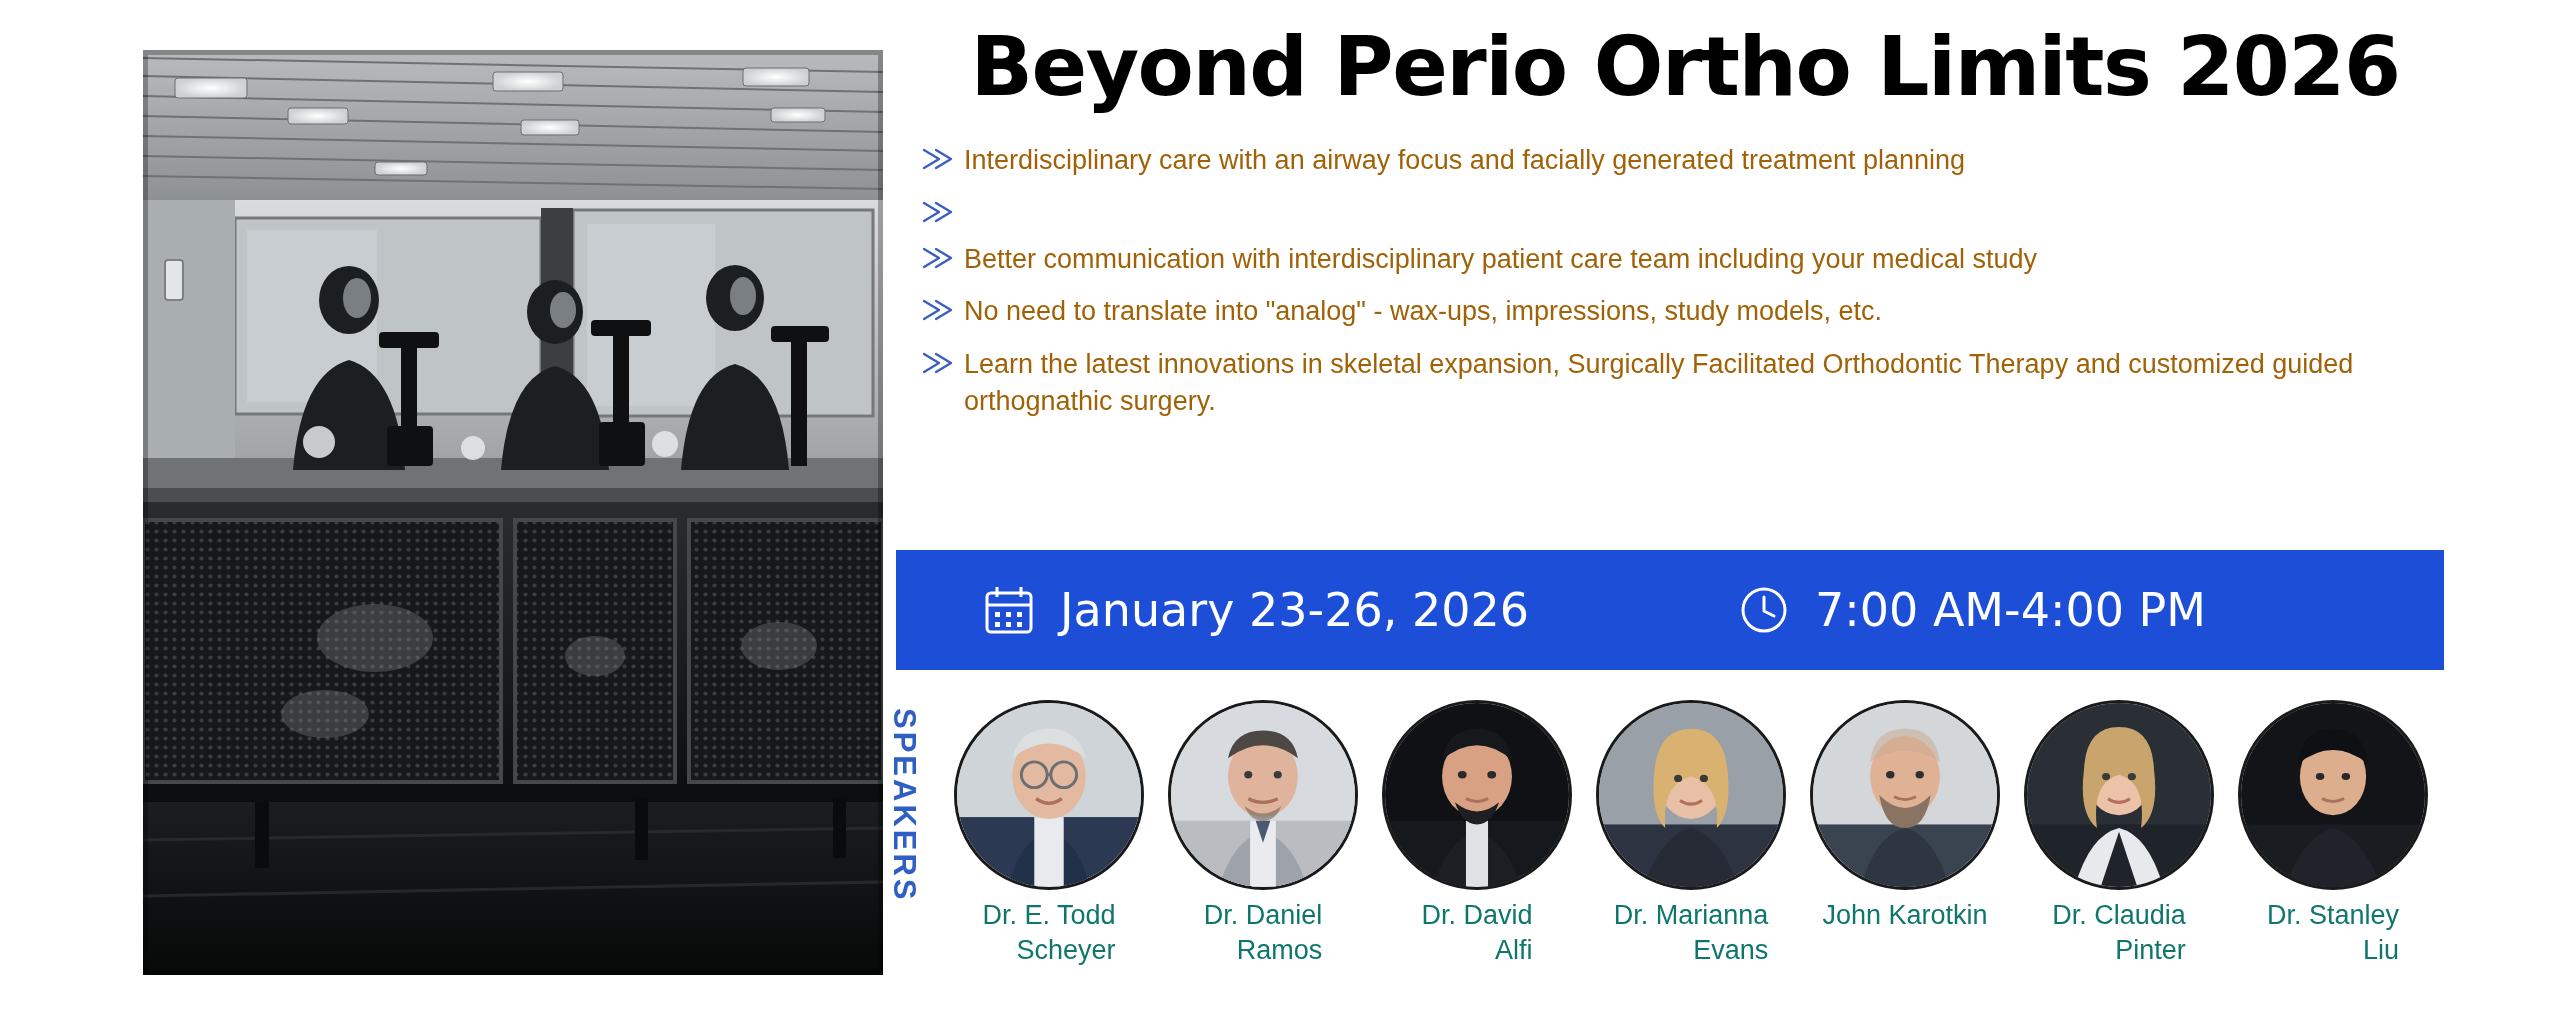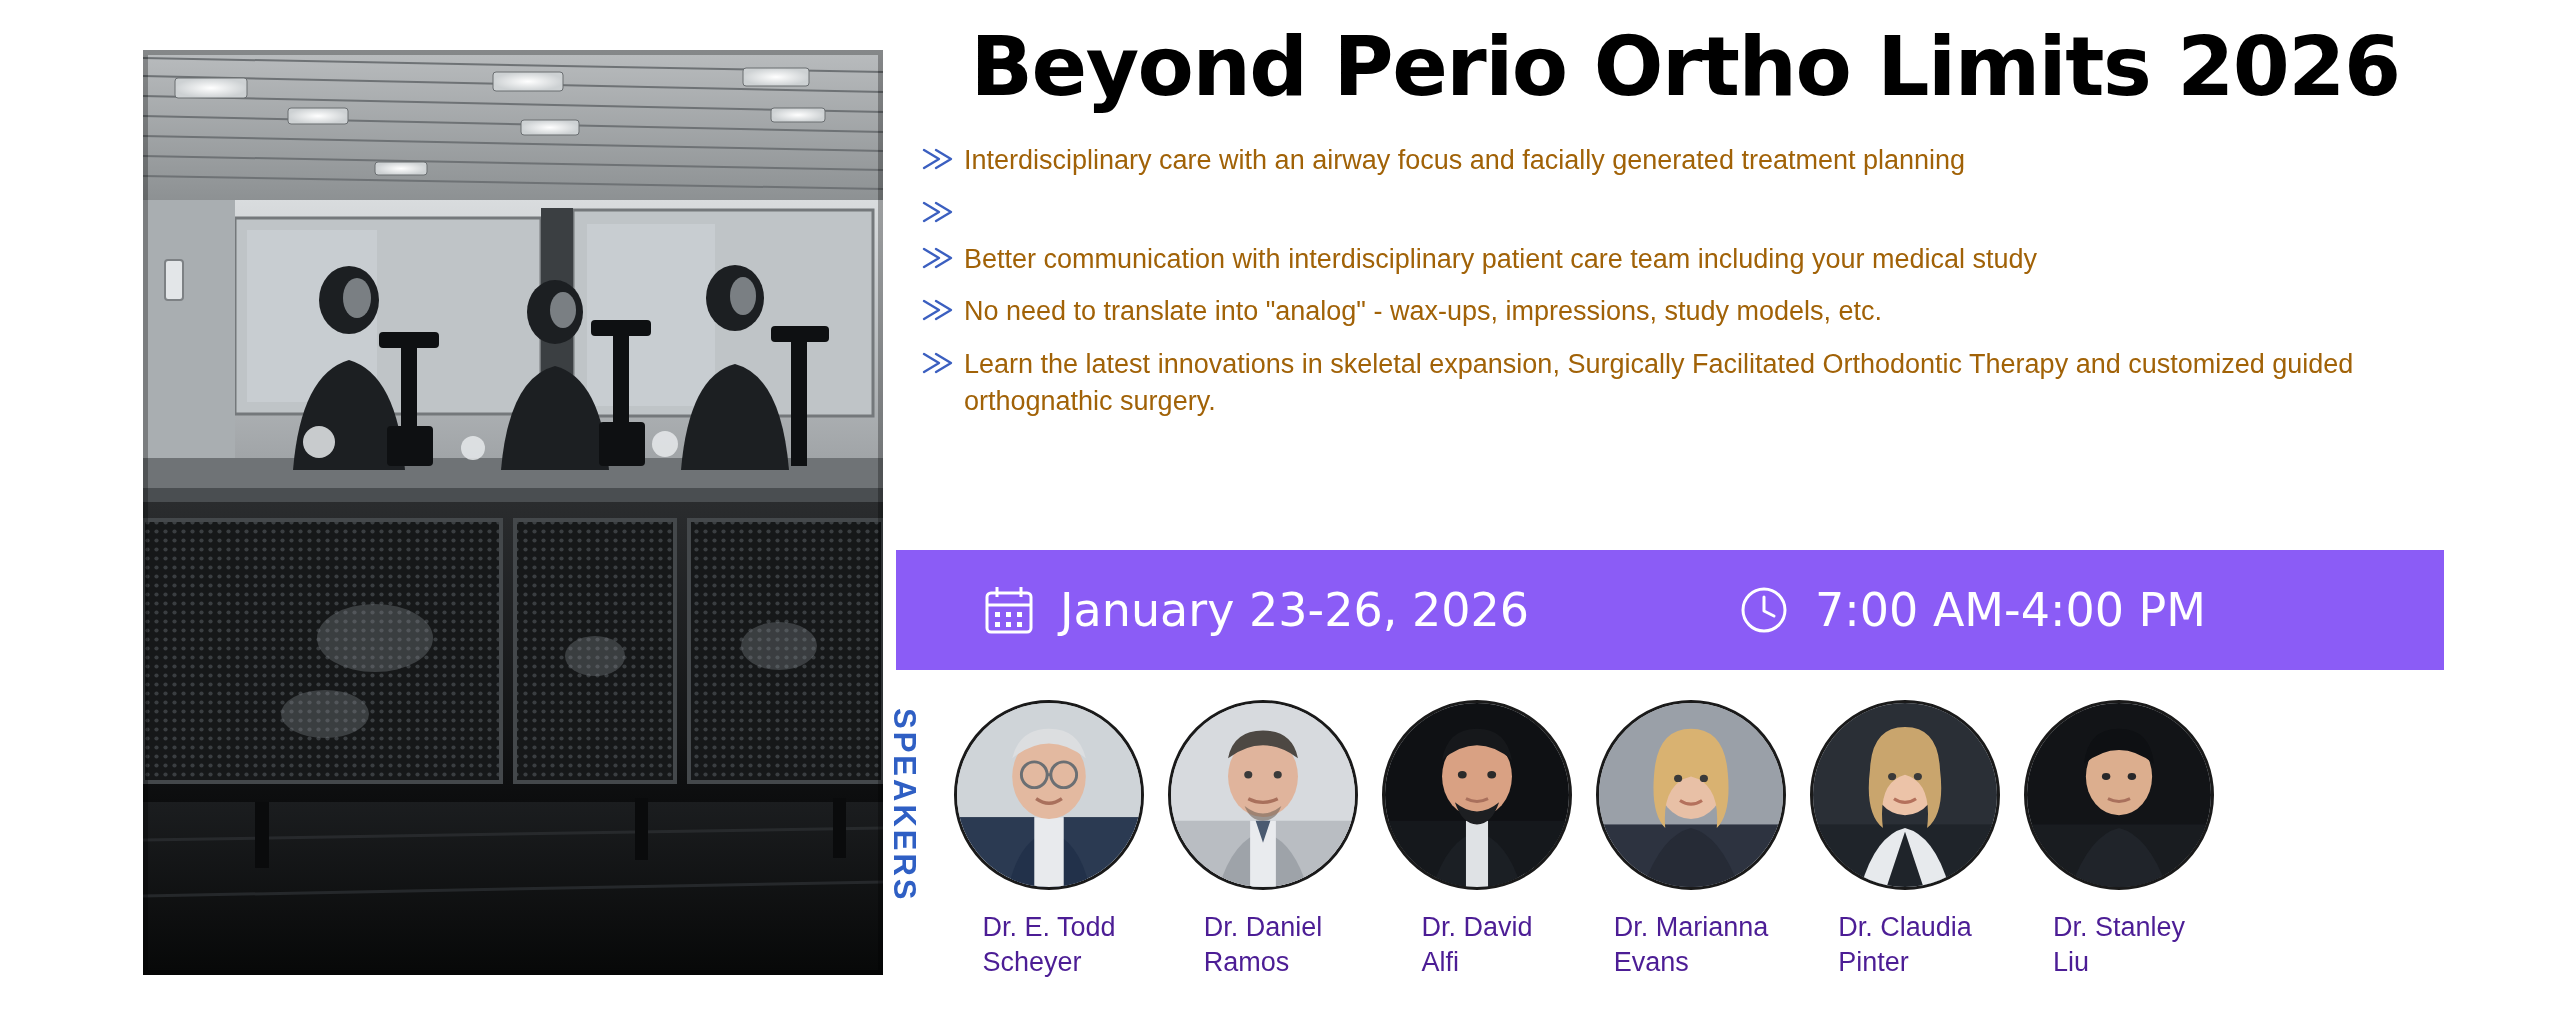--- a/index.html
+++ b/index.html
@@ -76,21 +76,21 @@
     max-width: 1470px;
   }
 
   
   .banner {
     position: absolute;
     left: 896px;
     top: 550px;
     width: 1548px;
     height: 120px;
-    background: #8b5cf6;
+    background: #1d4ed8;
     display: flex;
     align-items: center;
   }
   .banner-group {
     display: flex;
     align-items: center;
     color: #ffffff;
   }
   .banner-group.date { margin-left: 86px; }
   .banner-group.time { margin-left: 208px; }
@@ -147,25 +147,25 @@
   .avatar {
     width: 190px;
     height: 190px;
     border-radius: 50%;
     border: 3px solid #1a1a1a;
     overflow: hidden;
     background: #cfd3d8;
   }
   .avatar svg { display: block; width: 100%; height: 100%; }
   .speaker-name {
-    margin-top: 20px;
+    margin-top: 8px;
     font-size: 27px;
     line-height: 1.28;
-    color: #4c1d95;
-    text-align: left;
+    color: #0f766e;
+    text-align: right;
     white-space: pre-line;
   }
 </style>
 </head>
 <body>
 
 <div class="page">
 
   <div class="photo">
     <svg class="photo-svg" viewBox="0 0 740 925" preserveAspectRatio="none">
@@ -461,20 +461,38 @@
               <ellipse cx="43" cy="41" rx="2.2" ry="2"></ellipse>
               <ellipse cx="57" cy="41" rx="2.2" ry="2"></ellipse>
             </g>
             <path d="M44 53 q6 4 12 0" stroke="#b4715c" stroke-width="1.7" fill="none"></path>
           </svg>
         </div>
         <div class="speaker-name">Dr. Marianna
 Evans</div>
       </div>
 
+      <div class="speaker">
+        <div class="avatar">
+          <svg viewBox="0 0 100 100">
+            <rect width="100" height="100" fill="#d3d7da"></rect>
+            <rect y="66" width="100" height="34" fill="#3a4350"></rect>
+            <path d="M26 100 q8 -28 24 -32 q16 4 24 32 z" fill="#2e3642"></path>
+            <ellipse cx="50" cy="40" rx="19" ry="22" fill="#e0b295"></ellipse>
+            <path d="M31 32 q19 -12 38 0 q-2 -18 -19 -18 q-17 0 -19 18z" fill="#c9a88f" opacity="0.5"></path>
+            <g fill="#2f2f2f">
+              <ellipse cx="42" cy="39" rx="2.3" ry="2"></ellipse>
+              <ellipse cx="58" cy="39" rx="2.3" ry="2"></ellipse>
+            </g>
+            <path d="M36 50 q14 14 28 0 q-3 18 -14 18 q-11 0 -14 -18z" fill="#8a7363"></path>
+            <path d="M44 51 q6 3 12 0" stroke="#a9705c" stroke-width="1.5" fill="none"></path>
+          </svg>
+        </div>
+        <div class="speaker-name">John Karotkin</div>
+      </div>
 
       <div class="speaker">
         <div class="avatar">
           <svg viewBox="0 0 100 100">
             <rect width="100" height="100" fill="#2a2f36"></rect>
             <rect y="66" width="100" height="34" fill="#1f242a"></rect>
             <path d="M26 100 q8 -28 24 -32 q16 4 24 32 z" fill="#e7eaed"></path>
             <path d="M50 70 l-10 30 h20 z" fill="#1f242a"></path>
             <ellipse cx="50" cy="40" rx="18" ry="21" fill="#ecc3a8"></ellipse>
             <path d="M31 36 q1 -23 19 -23 q18 0 19 23 q3 24 -7 32 q3 -25 -12 -29 q-15 4 -12 29 q-10 -8 -7 -32z" fill="#c9a56d"></path>

